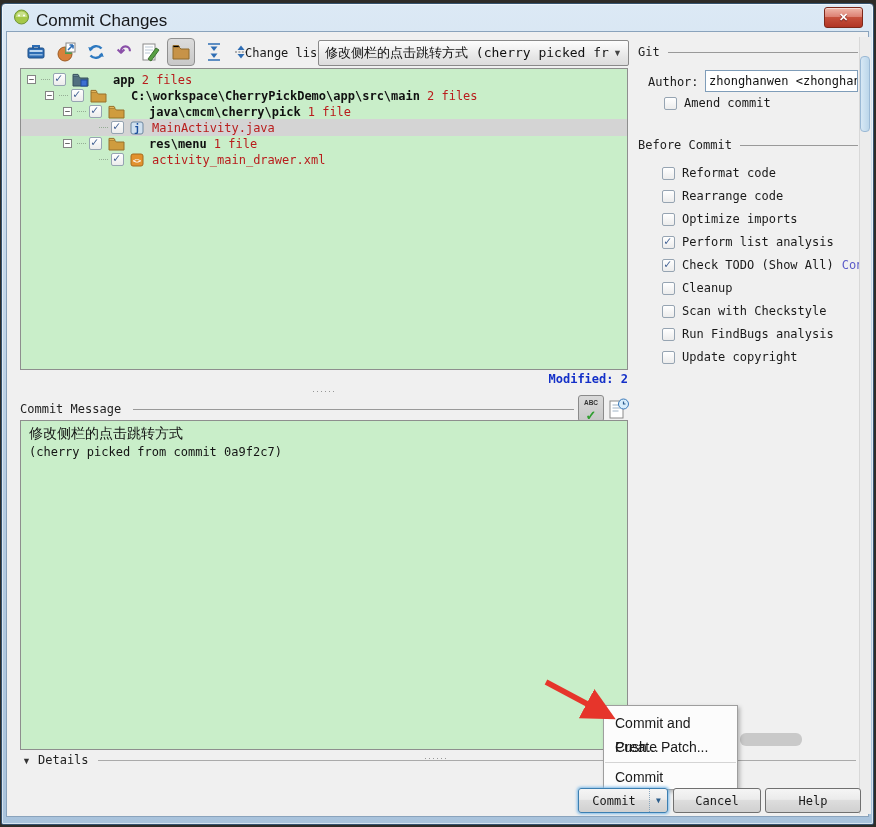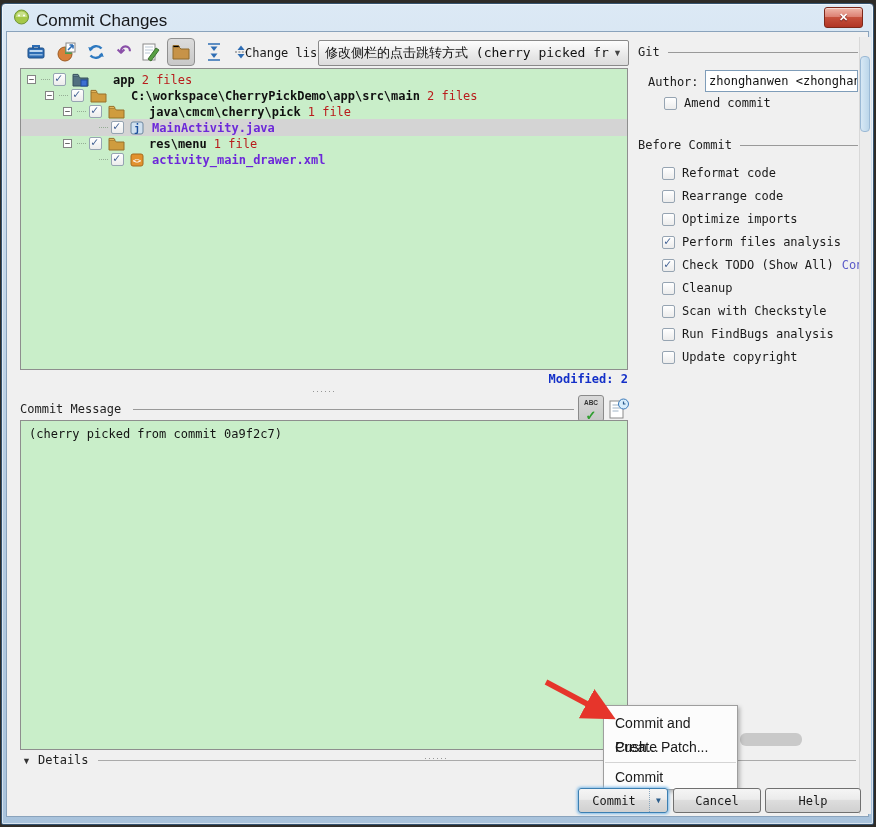--- a/index.html
+++ b/index.html
@@ -43,21 +43,21 @@
   .tree-row.selected { background:#d4d4d4; }
   .expander { width:9px; height:9px; background:#fff; border:1px solid #848484;
     display:inline-flex; align-items:center; justify-content:center; font-size:9px;
     line-height:7px; color:#333; margin-right:5px; flex:none; }
   .dash { width:9px; border-top:1px dotted #95ad95; margin-right:3px; flex:none; }
   .cb { width:13px; height:13px; background:linear-gradient(#ffffff,#ececec);
     border:1px solid #96a4b2; border-radius:2px; position:relative; margin-right:6px; flex:none; }
   .cb .chk { position:absolute; left:1px; top:-3px; font-size:12px; font-weight:bold; color:#3f5f92; }
   .ticon { width:17px; height:14px; margin-right:5px; flex:none; }
   .tlabel-dir { color:#111; font-weight:bold;margin-left:19px; }
-  .tlabel-file { color:#6d28d9; font-weight:bold; }
+  .tlabel-file { color:#b91c1c; font-weight:normal; }
   .tcount { color:#b91c1c; margin-left:7px; }
 
   
   .sec-head { font-size:12px; color:#222; display:flex; align-items:center; }
   .sec-line { flex:1; border-top:1px solid #999; margin-left:8px; }
   .author-input { left:705px; top:70px; width:153px; height:22px; background:#fff;
     border:1px solid #7f9db9; font-size:12px; color:#111; line-height:20px; padding:0 3px;
     white-space:nowrap; overflow:hidden; }
   .opt-row { position:absolute; display:flex; align-items:center; font-size:12px;
     color:#1a1a1a; white-space:nowrap; width:198px; overflow:hidden; }
@@ -311,21 +311,21 @@
     <span>Rearrange code</span>
   </div>
   <div class="opt-row mono" style="left:662px; top:212px">
     <span class="cb un"></span>
     <span>Optimize imports</span>
   </div>
   <div class="opt-row mono" style="left:662px; top:235px">
     <span class="cb">
         <span class="chk">✓</span>
       </span>
-    <span>Perform files analysis</span>
+    <span>Perform list analysis</span>
   </div>
   <div class="opt-row mono" style="left:662px; top:258px">
     <span class="cb">
         <span class="chk">✓</span>
       </span>
     <span>Check TODO (Show All)</span>
     <span class="link">Configur</span>
   </div>
   <div class="opt-row mono" style="left:662px; top:281px">
     <span class="cb un"></span>
@@ -360,20 +360,21 @@
   </div>
   <div class="abs" style="left:608px; top:397px; width:22px; height:24px">
     <svg width="22" height="24" viewBox="0 0 22 24">
       <rect x="2" y="4" width="13" height="17" fill="#fff" stroke="#8a8a8a"></rect>
       <path d="M4.5 8 h8 M4.5 11 h8 M4.5 14 h6" stroke="#9fb4c6" stroke-width="1.2"></path>
       <circle cx="15.5" cy="7" r="5" fill="#d6ecfb" stroke="#3a78b8"></circle>
       <path d="M15.5 4.5 v2.5 h2" stroke="#2a5a8c" stroke-width="1.2" fill="none"></path>
     </svg>
   </div>
   <div class="abs msg-area">
+    <div class="msg-l1">修改侧栏的点击跳转方式</div>
     <div class="msg-l2 mono">(cherry picked from commit 0a9f2c7)</div>
   </div>
 
   <div class="abs details-arrow">▼</div>
   <div class="abs details-label mono">Details</div>
   <div class="abs details-line"></div>
   <div class="abs split-dots" style="left:424px; top:753px">······</div>
 
   <div class="abs gray-bar"></div>
 

